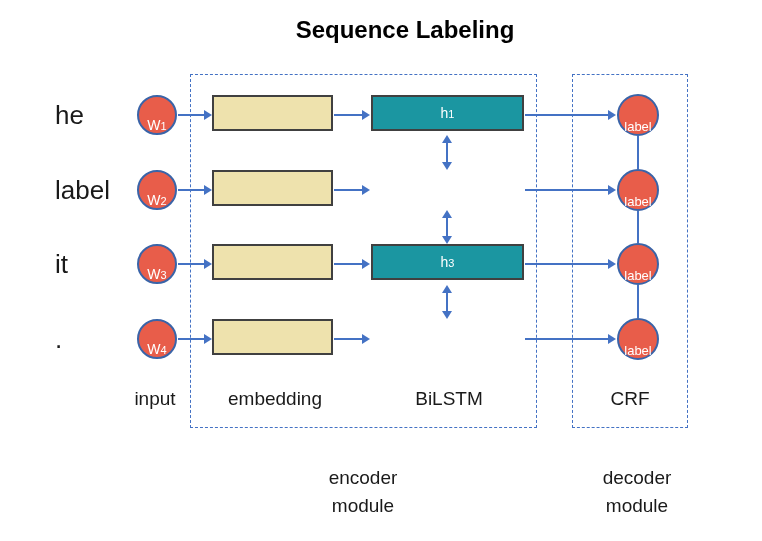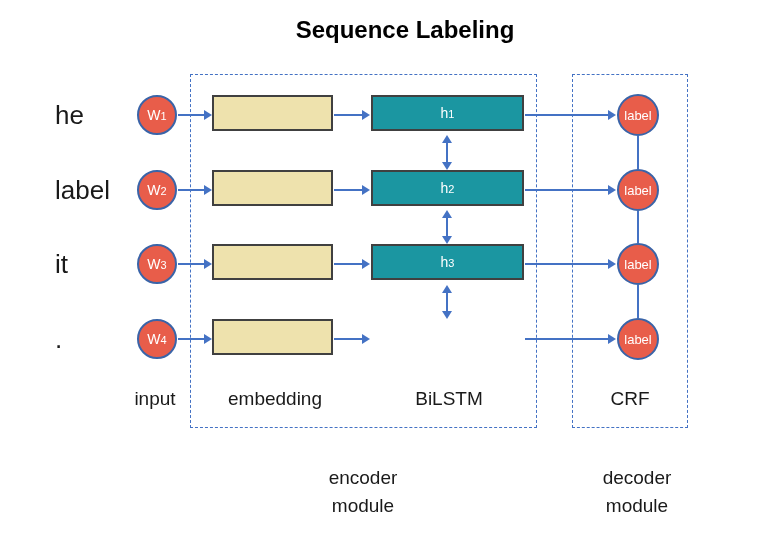--- a/index.html
+++ b/index.html
@@ -9,21 +9,21 @@
   }
   .title{
     position:absolute;top:16px;left:45px;width:720px;text-align:center;
     font-size:24px;font-weight:bold;color:#000;
   }
   .dashed-box{position:absolute;border:1px dashed #4472C4;box-sizing:border-box;background:transparent;}
   .encoder-box{left:190px;top:74px;width:347px;height:354px;}
   .decoder-box{left:572px;top:74px;width:116px;height:354px;}
 
   .word{position:absolute;left:55px;width:75px;height:40px;line-height:40px;font-size:26px;color:#1a1a1a;}
-  .circle{position:absolute;border-radius:50%;box-sizing:border-box;display:flex;align-items:center;justify-content:center;color:#fff;}
+  .circle{position:absolute;border-radius:50%;box-sizing:border-box;display:flex;align-items:flex-end;justify-content:center;color:#fff;}
   .w-circle{left:137px;width:40px;height:40px;background:#E85D4A;border:2px solid #3A64A8;font-size:14px;}
   .label-circle{left:617px;width:42px;height:42px;background:#E85D4A;border:2px solid #3A64A8;font-size:13px;}
   .sub{font-size:11px;}
 
   .box{position:absolute;box-sizing:border-box;height:36px;border:2px solid #404040;display:flex;align-items:center;justify-content:center;}
   .embed-box{left:212px;width:121px;background:#EEE2AD;}
   .lstm-box{left:371px;width:153px;background:#1B96A1;color:#fff;font-size:14px;}
 
   .r0{top:95px;}  .r1{top:170px;} .r2{top:244px;} .r3{top:319px;}
   .c0{top:94px;}  .c1{top:169px;} .c2{top:243px;} .c3{top:318px;}
@@ -76,23 +76,20 @@
       <span>label</span>
     </div>
 
   <div class="word r1">label</div>
   <div class="circle w-circle r1">
       <span><span>W</span><span class="sub">2</span></span>
     </div>
   <div class="arrow ay1" style="left:178px;width:26px;"></div>
   <div class="box embed-box r1"></div>
   <div class="arrow ay1" style="left:334px;width:28px;"></div>
-  <div class="box lstm-box r1">
-      <span><span>h</span><span class="sub">2</span></span>
-    </div>
   <div class="arrow ay1" style="left:525px;width:83px;"></div>
   <div class="circle label-circle c1">
       <span>label</span>
     </div>
 
   <div class="word r2">it</div>
   <div class="circle w-circle r2">
       <span><span>W</span><span class="sub">3</span></span>
     </div>
   <div class="arrow ay2" style="left:178px;width:26px;"></div>

